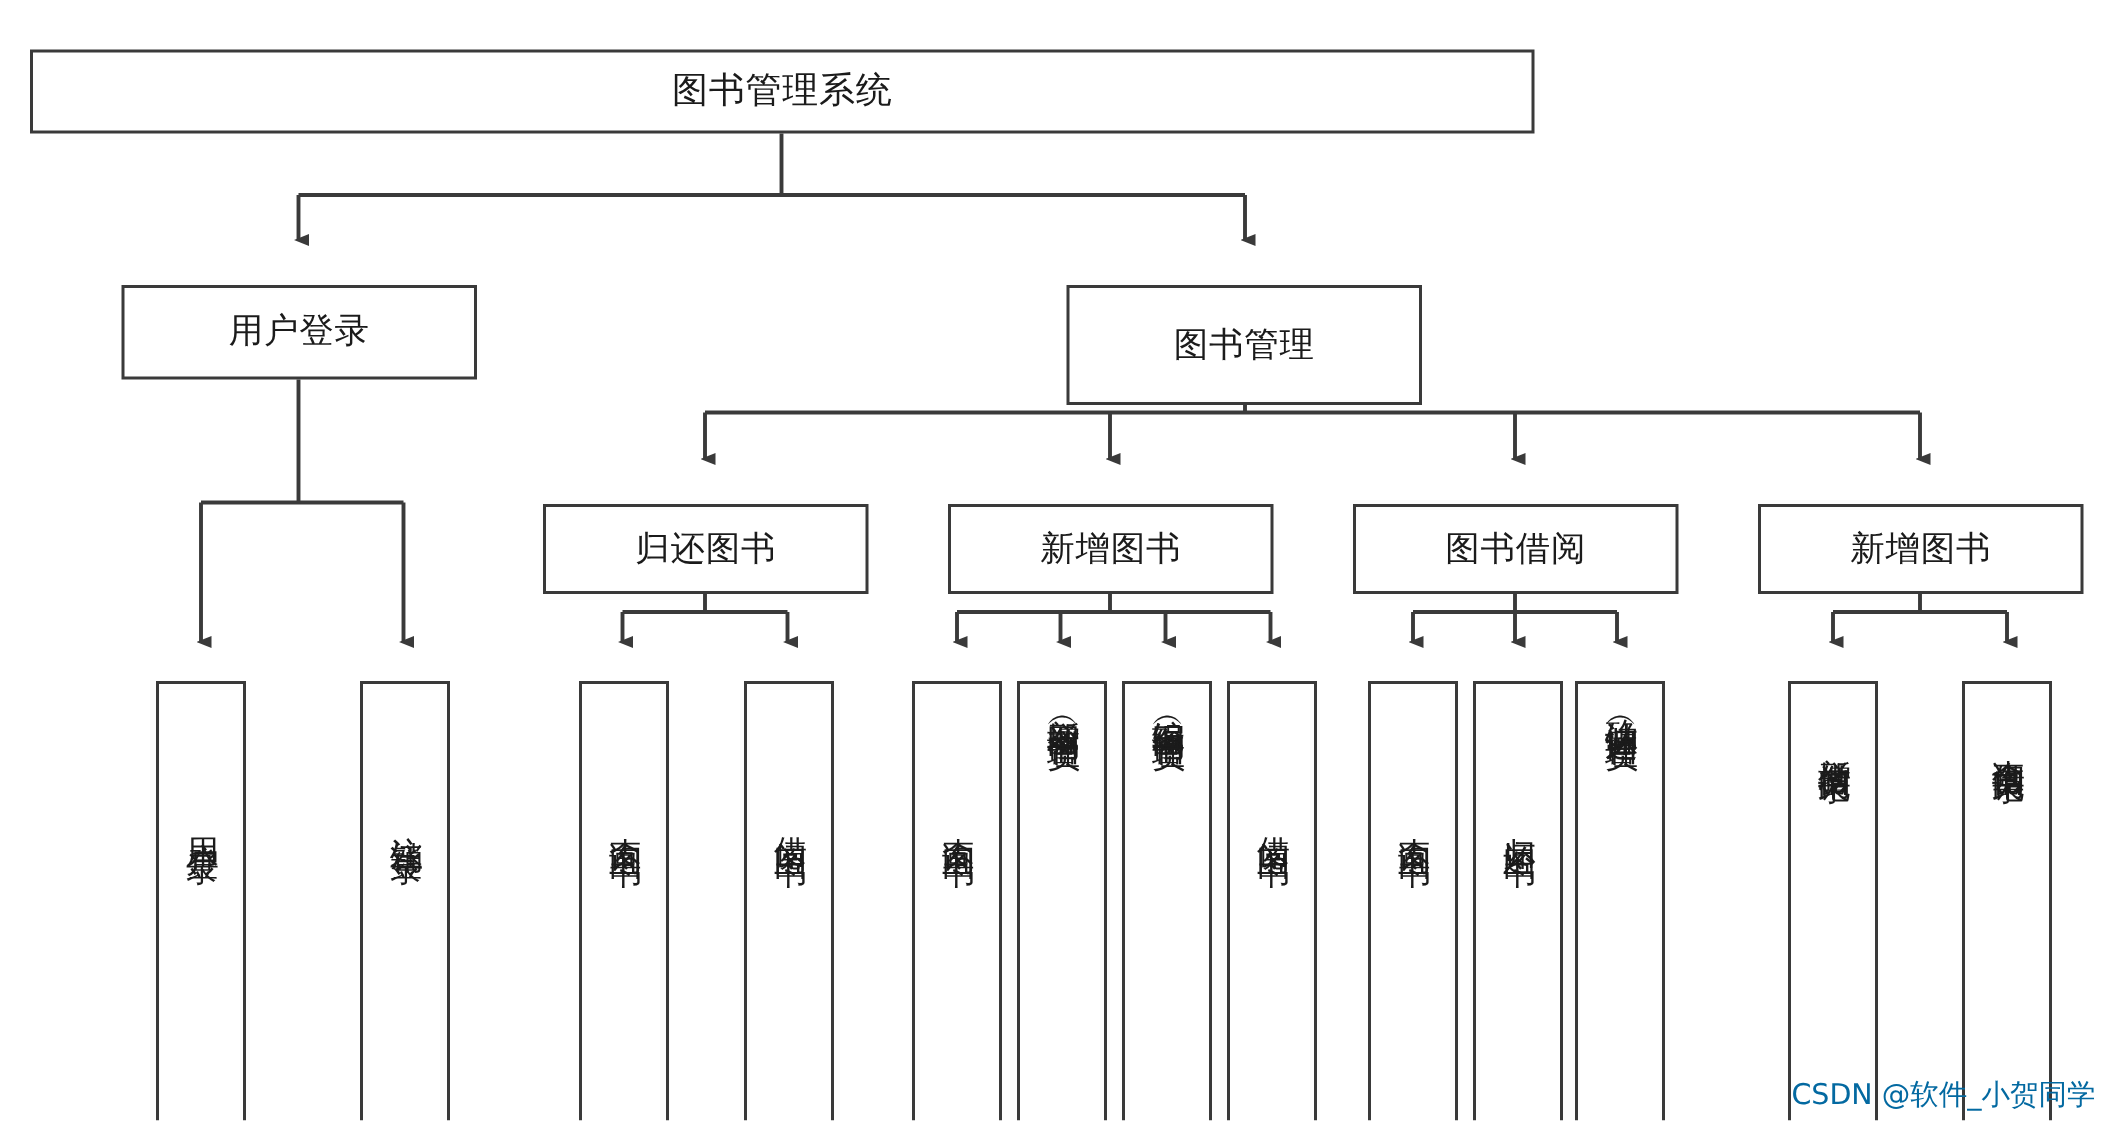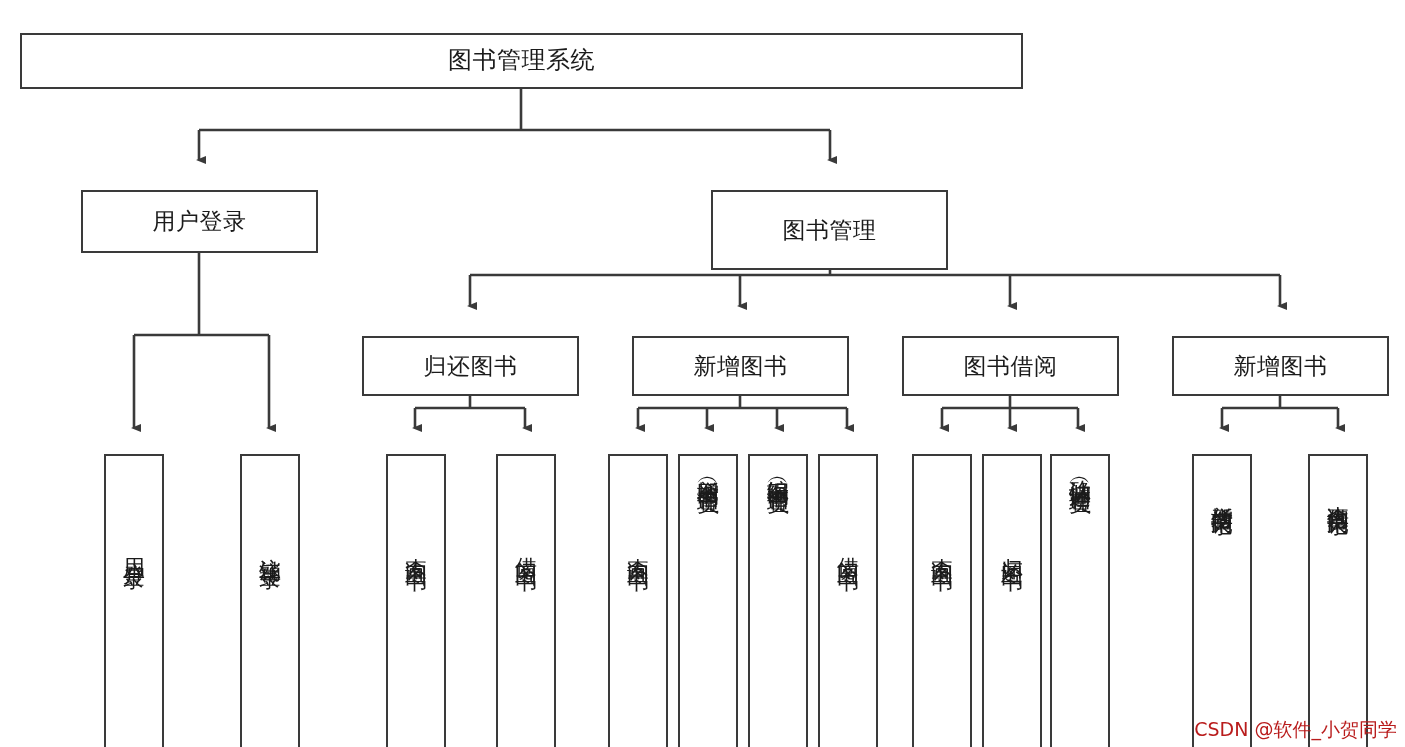--- a/index.html
+++ b/index.html
@@ -63,21 +63,21 @@
     white-space: nowrap;
   }
   .node.v.tall .lbl {
     letter-spacing: 2px;
   }
   .watermark {
     position: absolute;
     right: 8px;
     bottom: 4px;
     font-size: 19px;
-    color: #b91c1c;
+    color: #0369a1;
     white-space: nowrap;
     font-family: "DejaVu Sans", "Liberation Sans", sans-serif;
   }
 </style>
 </head>
 <body>
 
 <div id="canvas">
 
   <svg class="wires" viewBox="0 0 1405 747" xmlns="http://www.w3.org/2000/svg">

